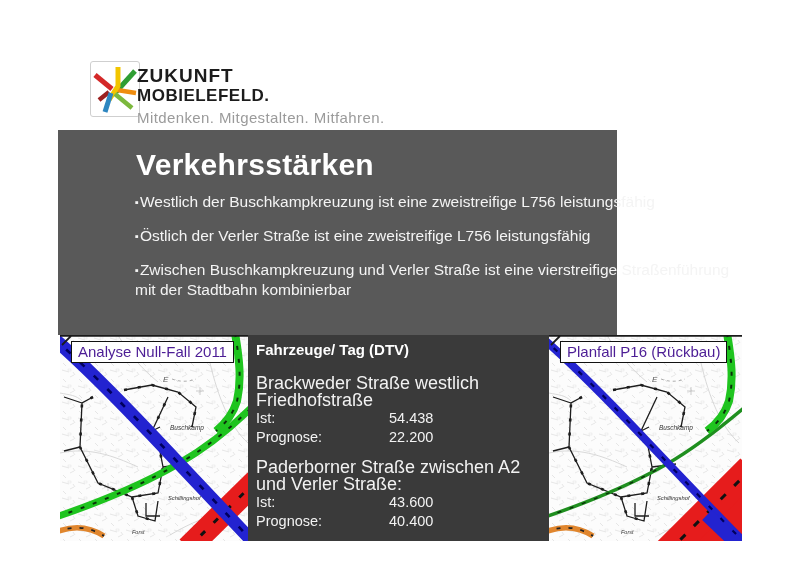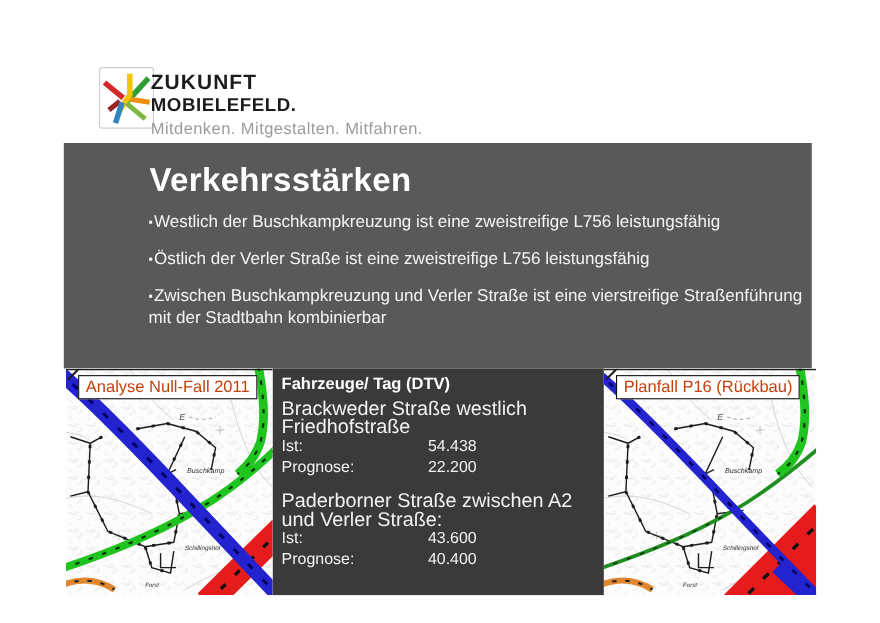--- a/index.html
+++ b/index.html
@@ -9,40 +9,40 @@
 
   
   .logo-icon{left:90px;top:61px;width:48px;height:54px;border:1px solid #cfcfcf;
              border-radius:3px;background:#fff;}
   .logo-text{left:137px;top:66px;color:#1c1c1c;line-height:1;}
   .logo-line1{font-size:19px;font-weight:bold;letter-spacing:1px;}
   .logo-line2{font-size:17px;font-weight:bold;letter-spacing:.5px;margin-top:2px;}
   .logo-tagline{font-size:15px;color:#9b9b9b;margin-top:6px;letter-spacing:.4px;}
 
   
-  .content-box{left:58px;top:130px;width:680px;height:205px;background:#595959;
+  .content-box{left:58px;top:130px;width:559px;height:205px;background:#595959;
                box-sizing:border-box;padding:18px 30px 0 77px;color:#fff;}
   .slide-title{margin:0 0 10px 1px;font-size:30px;font-weight:bold;color:#fff;
                letter-spacing:.3px;}
   .bullets{margin:0;padding:0;list-style:none;width:598px;}
   .bullets li{font-size:15.5px;line-height:20px;margin:0 0 14px 0;color:#f4f4f4;}
   .blt{font-size:11px;vertical-align:1px;margin-right:1px;}
 
   
   .panel{top:335px;height:206px;}
   .map{background:#fff;overflow:hidden;}
   .map-left{left:60px;width:188px;}
   .map-right{left:549px;width:193px;}
   .map svg{position:absolute;left:0;top:0;width:100%;height:100%;}
   .map-label{position:absolute;left:11px;top:6px;background:#fff;border:1px solid #111;
-             padding:1px 6px 2px;font-size:15px;color:#c2410c;white-space:nowrap;}
+             padding:1px 6px 2px;font-size:15px;color:#4c1d95;white-space:nowrap;}
 
   .dtv-box{left:248px;width:301px;background:#3a3a3a;box-sizing:border-box;
            padding:6px 8px 0 8px;color:#f2f2f2;}
-  .dtv-title{font-size:15px;font-weight:bold;line-height:17px;margin-bottom:5px;color:#fff;}
+  .dtv-title{font-size:15px;font-weight:bold;line-height:17px;margin-bottom:17px;color:#fff;}
   .dtv-section{margin-bottom:9px;}
   .dtv-heading{font-size:18px;line-height:17px;}
   .dtv-row{display:grid;grid-template-columns:133px 1fr;font-size:14.5px;line-height:18.5px;}
 </style>
 </head>
 <body>
 
 <svg class="abs logo-icon" viewBox="0 0 48 54">
   <g fill="none" stroke-linecap="butt">
     <path d="M44 9 L25 30" stroke="#2f9e33" stroke-width="5"></path>

